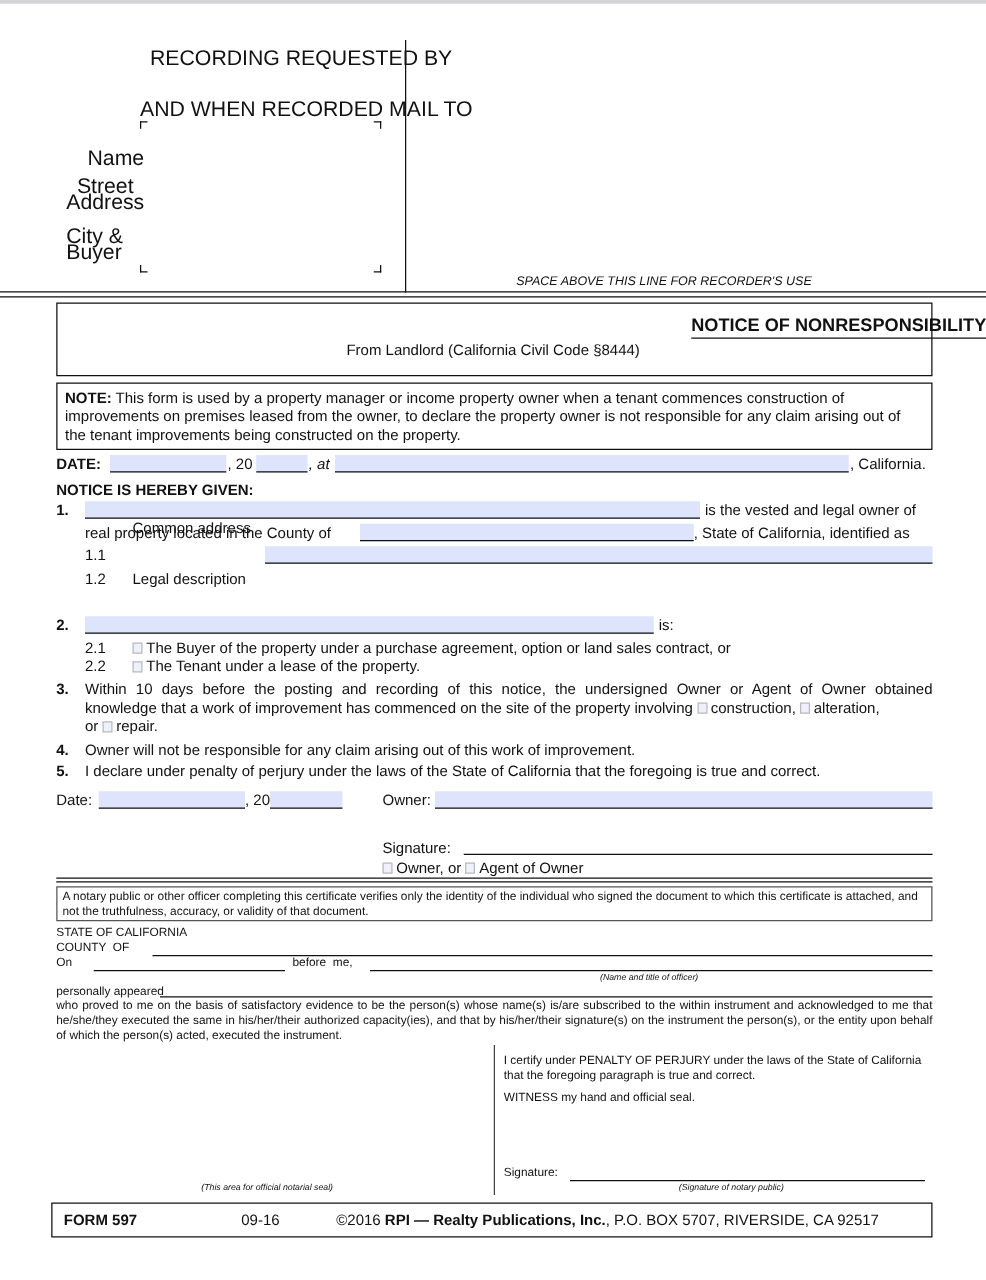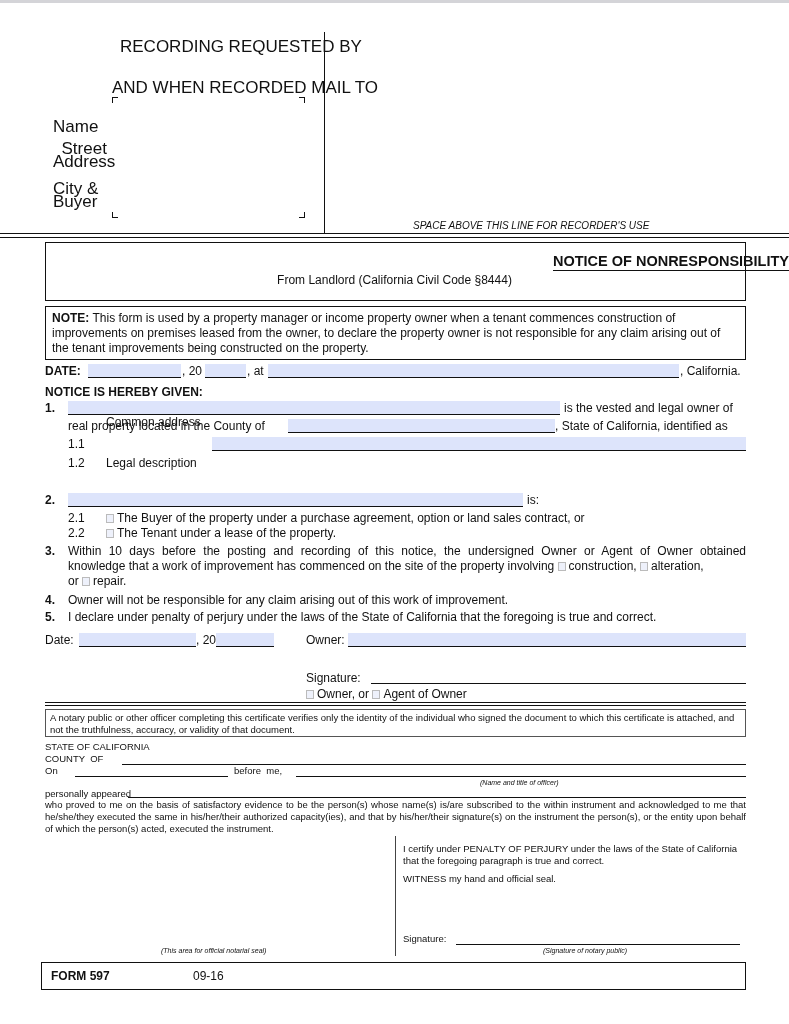--- a/index.html
+++ b/index.html
@@ -22,21 +22,21 @@
 <body>
 
 <div class="topbar"></div>
 
 <div class="abs t11" style="left:120px;top:37px;">RECORDING REQUESTED BY</div>
 <div class="abs t11" style="left:112px;top:78px;">AND WHEN RECORDED MAIL TO</div>
 <div class="corner" style="left:112px;top:97px;border-width:1px 0 0 1px;"></div>
 <div class="corner" style="left:299px;top:97px;border-width:1px 1px 0 0;"></div>
 <div class="corner" style="left:112px;top:212px;border-width:0 0 1px 1px;"></div>
 <div class="corner" style="left:299px;top:212px;border-width:0 1px 1px 0;"></div>
-<div class="abs t11" style="left:53px;top:117px;">Name</div>
+<div class="abs t11" style="left:70px;top:117px;">Name</div>
 <div class="abs t11" style="left:53px;top:142px;line-height:13px;text-align:center;">
   <div>Street</div>
   <div>Address</div>
 </div>
 <div class="abs t11" style="left:53px;top:182px;line-height:13px;">
   <div>City &amp;</div>
   <div>Buyer</div>
 </div>
 <div class="vline" style="left:324px;top:32px;height:202px;"></div>
 <div class="abs t10 ital" style="left:413px;top:220px;font-size:10px;">SPACE ABOVE THIS LINE FOR RECORDER'S USE</div>
@@ -50,21 +50,21 @@
 <div class="abs t12" style="left:0;top:273px;width:789px;text-align:center;">From Landlord (California Civil Code §8444)</div>
 
 <div class="abs t12" style="left:45px;top:306px;width:701px;height:54px;border:1px solid #111;padding:4px 6px;line-height:15px;">
   <span class="bold">NOTE:</span><span> This form is used by a property manager or income property owner when a tenant commences construction of improvements on premises leased from the owner, to declare the property owner is not responsible for any claim arising out of the tenant improvements being constructed on the property.</span>
 </div>
 
 <div class="abs t12 bold" style="left:45px;top:364px;">DATE:</div>
 <div class="field" style="left:88px;top:364px;width:93px;"></div>
 <div class="abs t12" style="left:182px;top:364px;">, 20</div>
 <div class="field" style="left:205px;top:364px;width:41px;"></div>
-<div class="abs t12" style="left:247px;top:364px;">, at</div>
+<div class="abs t12" style="left:247px;top:364px;font-style:italic;">, at</div>
 <div class="field" style="left:268px;top:364px;width:411px;"></div>
 <div class="abs t12" style="left:680px;top:364px;">, California.</div>
 
 <div class="abs t12 bold" style="left:45px;top:385px;">NOTICE IS HEREBY GIVEN:</div>
 
 <div class="abs t12 bold" style="left:45px;top:401px;">1.</div>
 <div class="field" style="left:68px;top:401px;width:492px;"></div>
 <div class="abs t12" style="left:564px;top:401px;">is the vested and legal owner of</div>
 <div class="abs t12" style="left:68px;top:419px;">real property located in the County of</div>
 <div class="field" style="left:288px;top:419px;width:267px;"></div>
@@ -138,13 +138,14 @@
 <div class="abs" style="left:403px;top:843px;width:343px;font-size:9.5px;line-height:12px;">I certify under PENALTY OF PERJURY under the laws of the State of California that the foregoing paragraph is true and correct.</div>
 <div class="abs t10" style="left:403px;top:873px;">WITNESS my hand and official seal.</div>
 <div class="abs t10" style="left:403px;top:933px;">Signature:</div>
 <div class="line" style="left:456px;top:933px;width:284px;height:12px;"></div>
 <div class="abs ital" style="left:543px;top:947px;font-size:7px;">(Signature of notary public)</div>
 <div class="abs ital" style="left:161px;top:947px;font-size:7px;">(This area for official notarial seal)</div>
 
 <div class="abs t12" style="left:41px;top:962px;width:705px;height:28px;border:1px solid #111;">
   <span class="abs bold" style="left:9px;top:6px;">FORM 597</span>
   <span class="abs" style="left:151px;top:6px;">09-16</span>
+  <span class="abs" style="left:227px;top:6px;white-space:nowrap;"><span>©2016 </span><span class="bold">RPI — Realty Publications, Inc.</span><span>, P.O. BOX 5707, RIVERSIDE, CA 92517</span></span>
 </div>
 
 </body></html>

